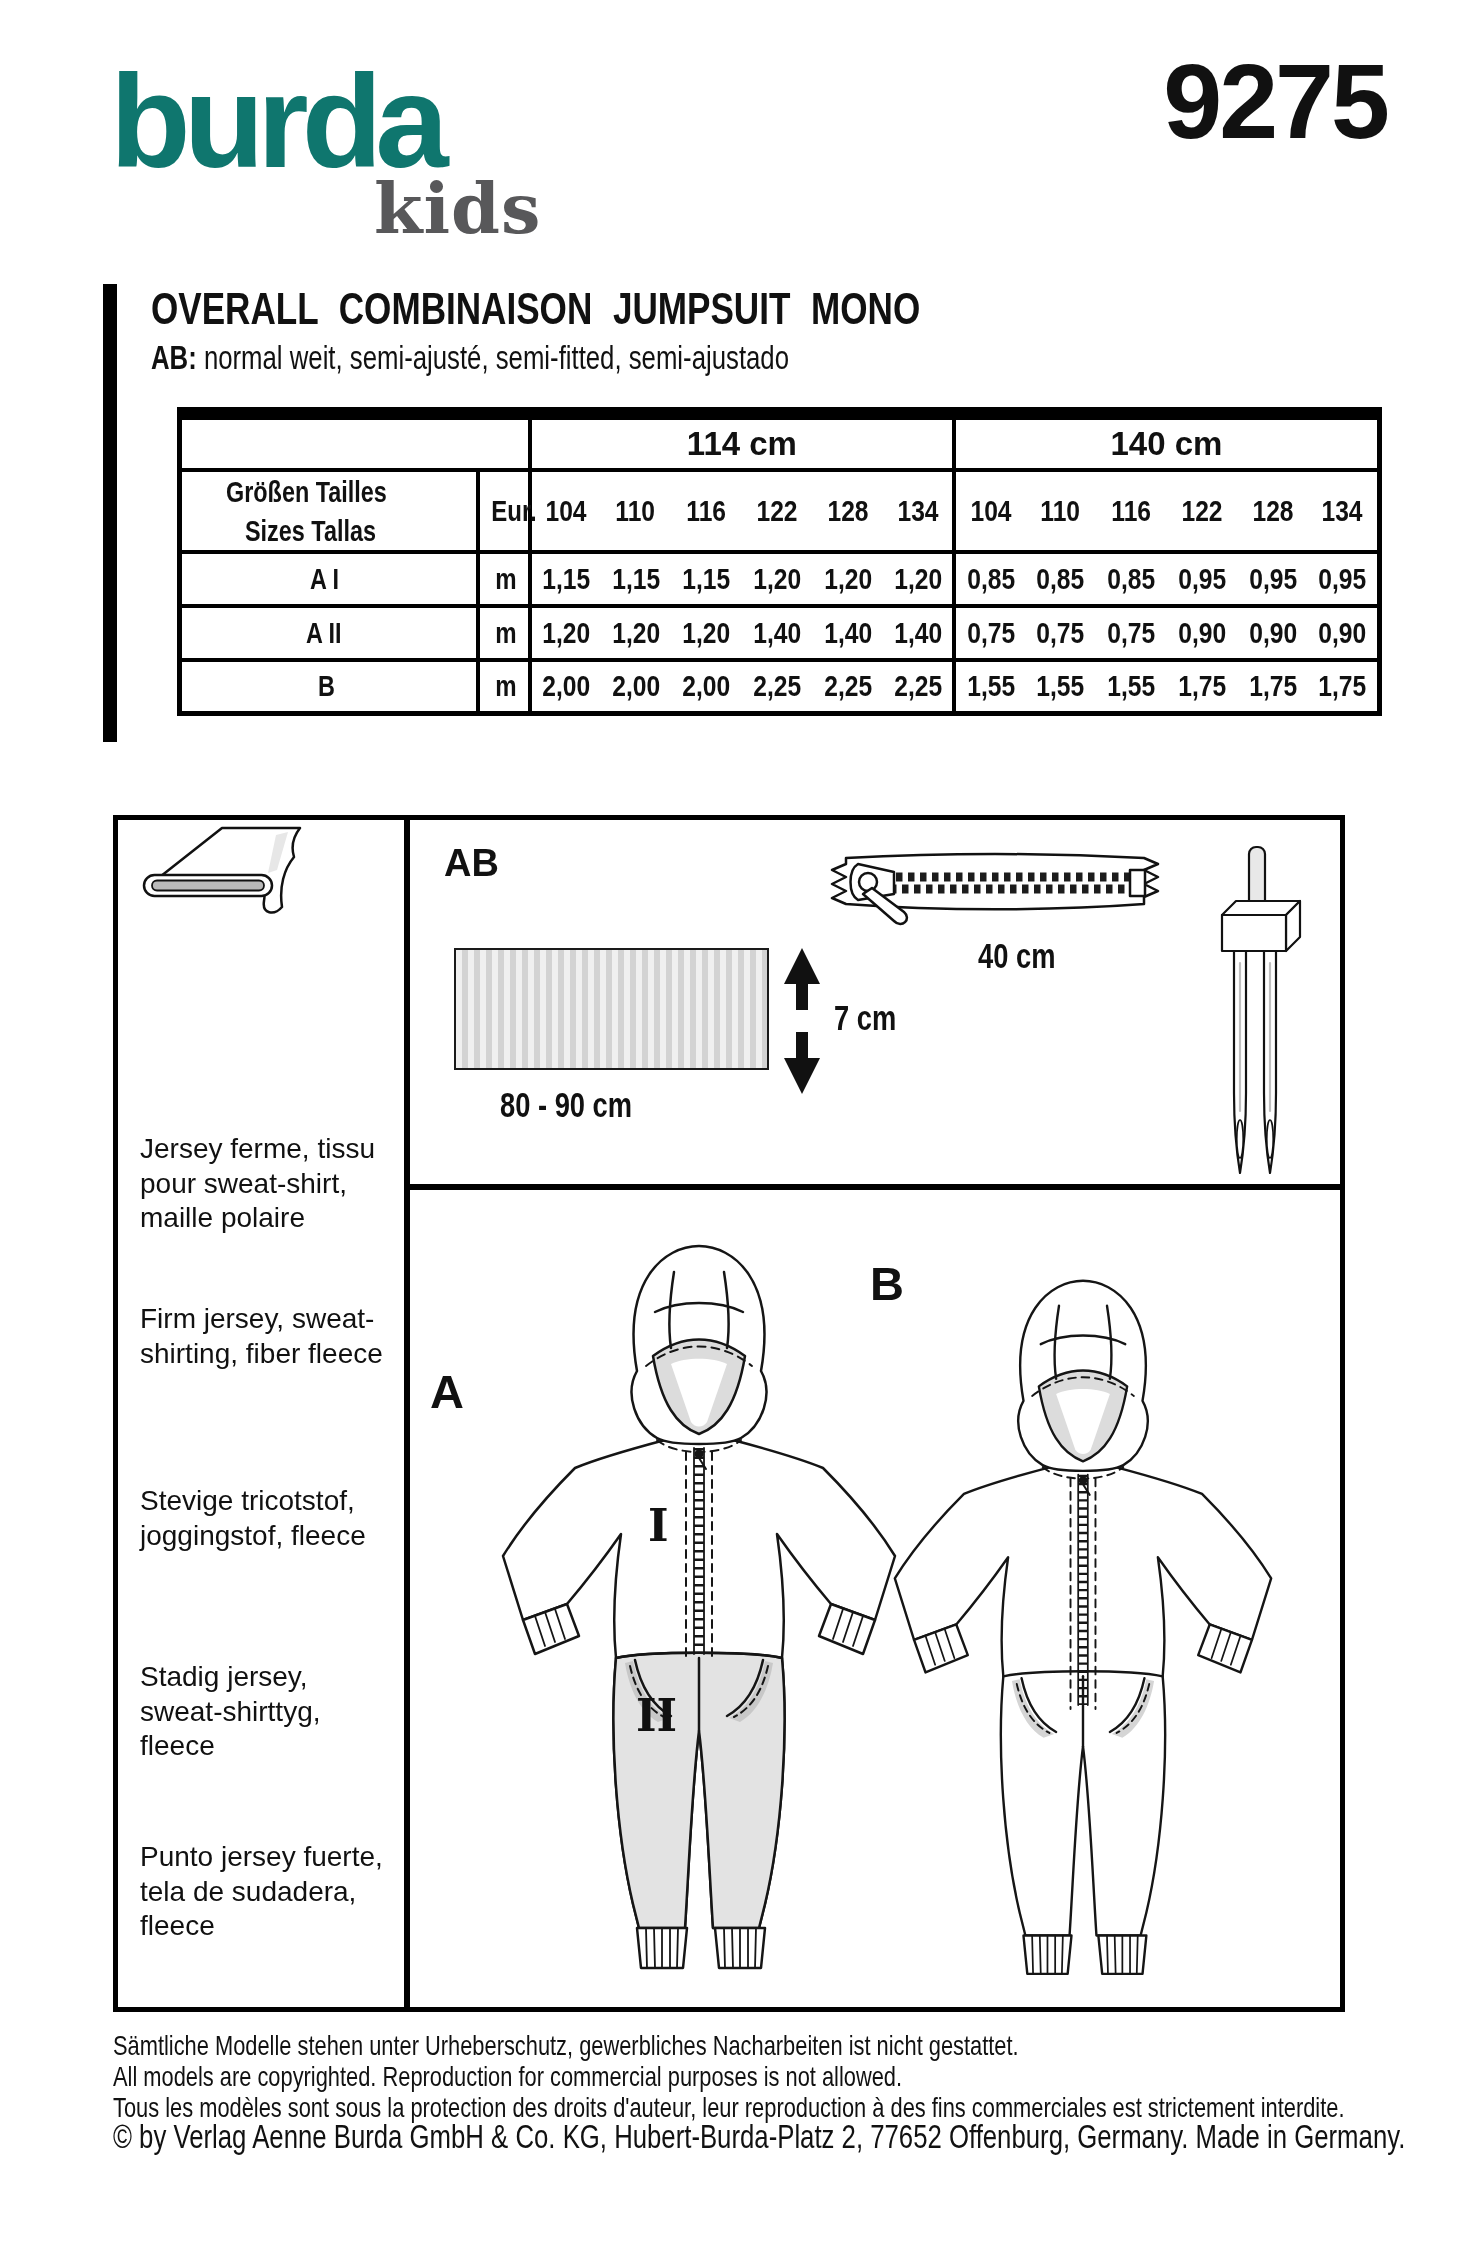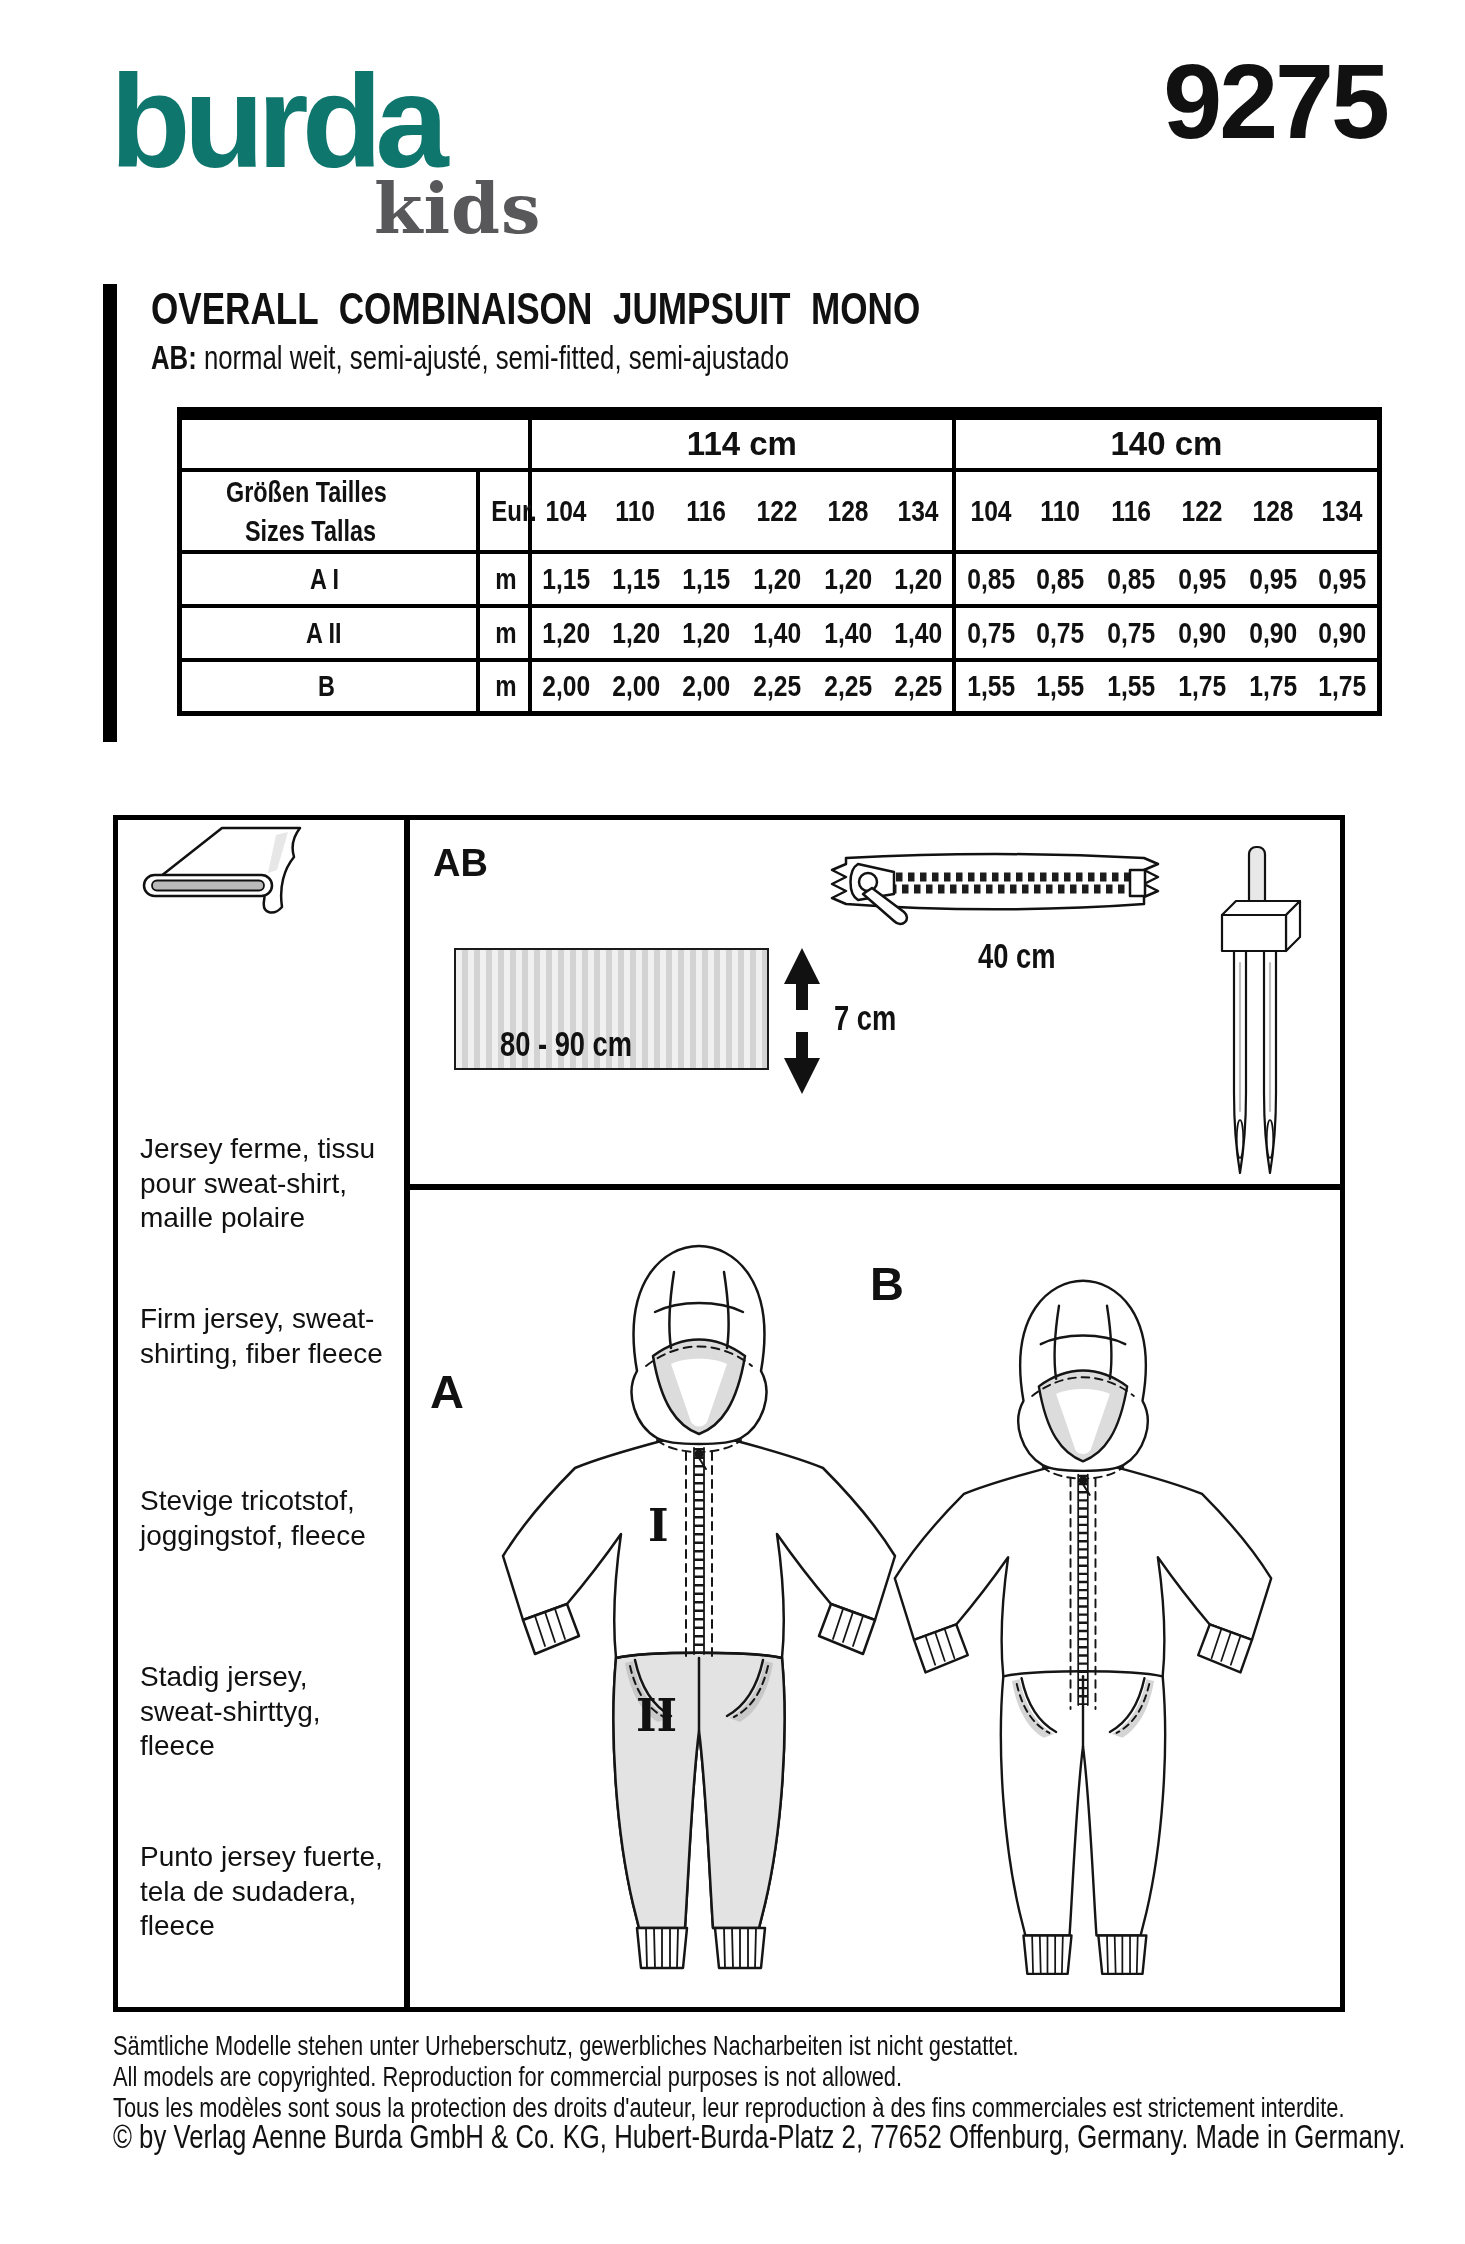--- a/index.html
+++ b/index.html
@@ -42,26 +42,26 @@
   td.rowlbl  { text-align:left; padding-left:10px; }
   td.eur { text-align:right; padding-right:6px; font-size:29px; }
 
   
   .main-box { left:113px; top:815px; width:1232px; height:1197px; border:5px solid #000; }
   .v-divider { left:404px; top:815px; width:6px; height:1197px; background:#000; }
   .h-divider { left:410px; top:1184px; width:935px; height:6px; background:#000; }
 
   .fab { left:140px; width:256px; font-size:28px; line-height:1.24; }
 
-  .ab-label { left:433px; top:842px; font-size:38px; font-weight:bold; }
+  .ab-label { left:444px; top:842px; font-size:38px; font-weight:bold; }
   .band { left:454px; top:948px; width:315px; height:122px;
     border:2px solid #1a1a1a;
     background: repeating-linear-gradient(90deg,#f0f0f0 0 6px,#d3d3d3 6px 12px); }
   .dim { font-weight:bold; font-size:35px; }
-  .band-w { left:500px; top:1024px;text-align:center; }
+  .band-w { left:500px; top:1085px;text-align:center; }
   .band-h { left:834px; top:998px; }
   .zip-l  { left:978px; top:936px; }
 
   .label-A { left:430px; top:1364px; font-size:47px; font-weight:bold; }
   .label-B { left:870px; top:1256px; font-size:47px; font-weight:bold; }
   .label-I  { left:648px; top:1500px; font-size:44px; font-weight:bold; font-family:"DejaVu Serif",serif; }
   .label-II { left:636px; top:1690px; font-size:44px; font-weight:bold; font-family:"DejaVu Serif",serif; }
 
   .foot { left:113px; font-size:28px; }
   .foot.big { font-size:33px; }

